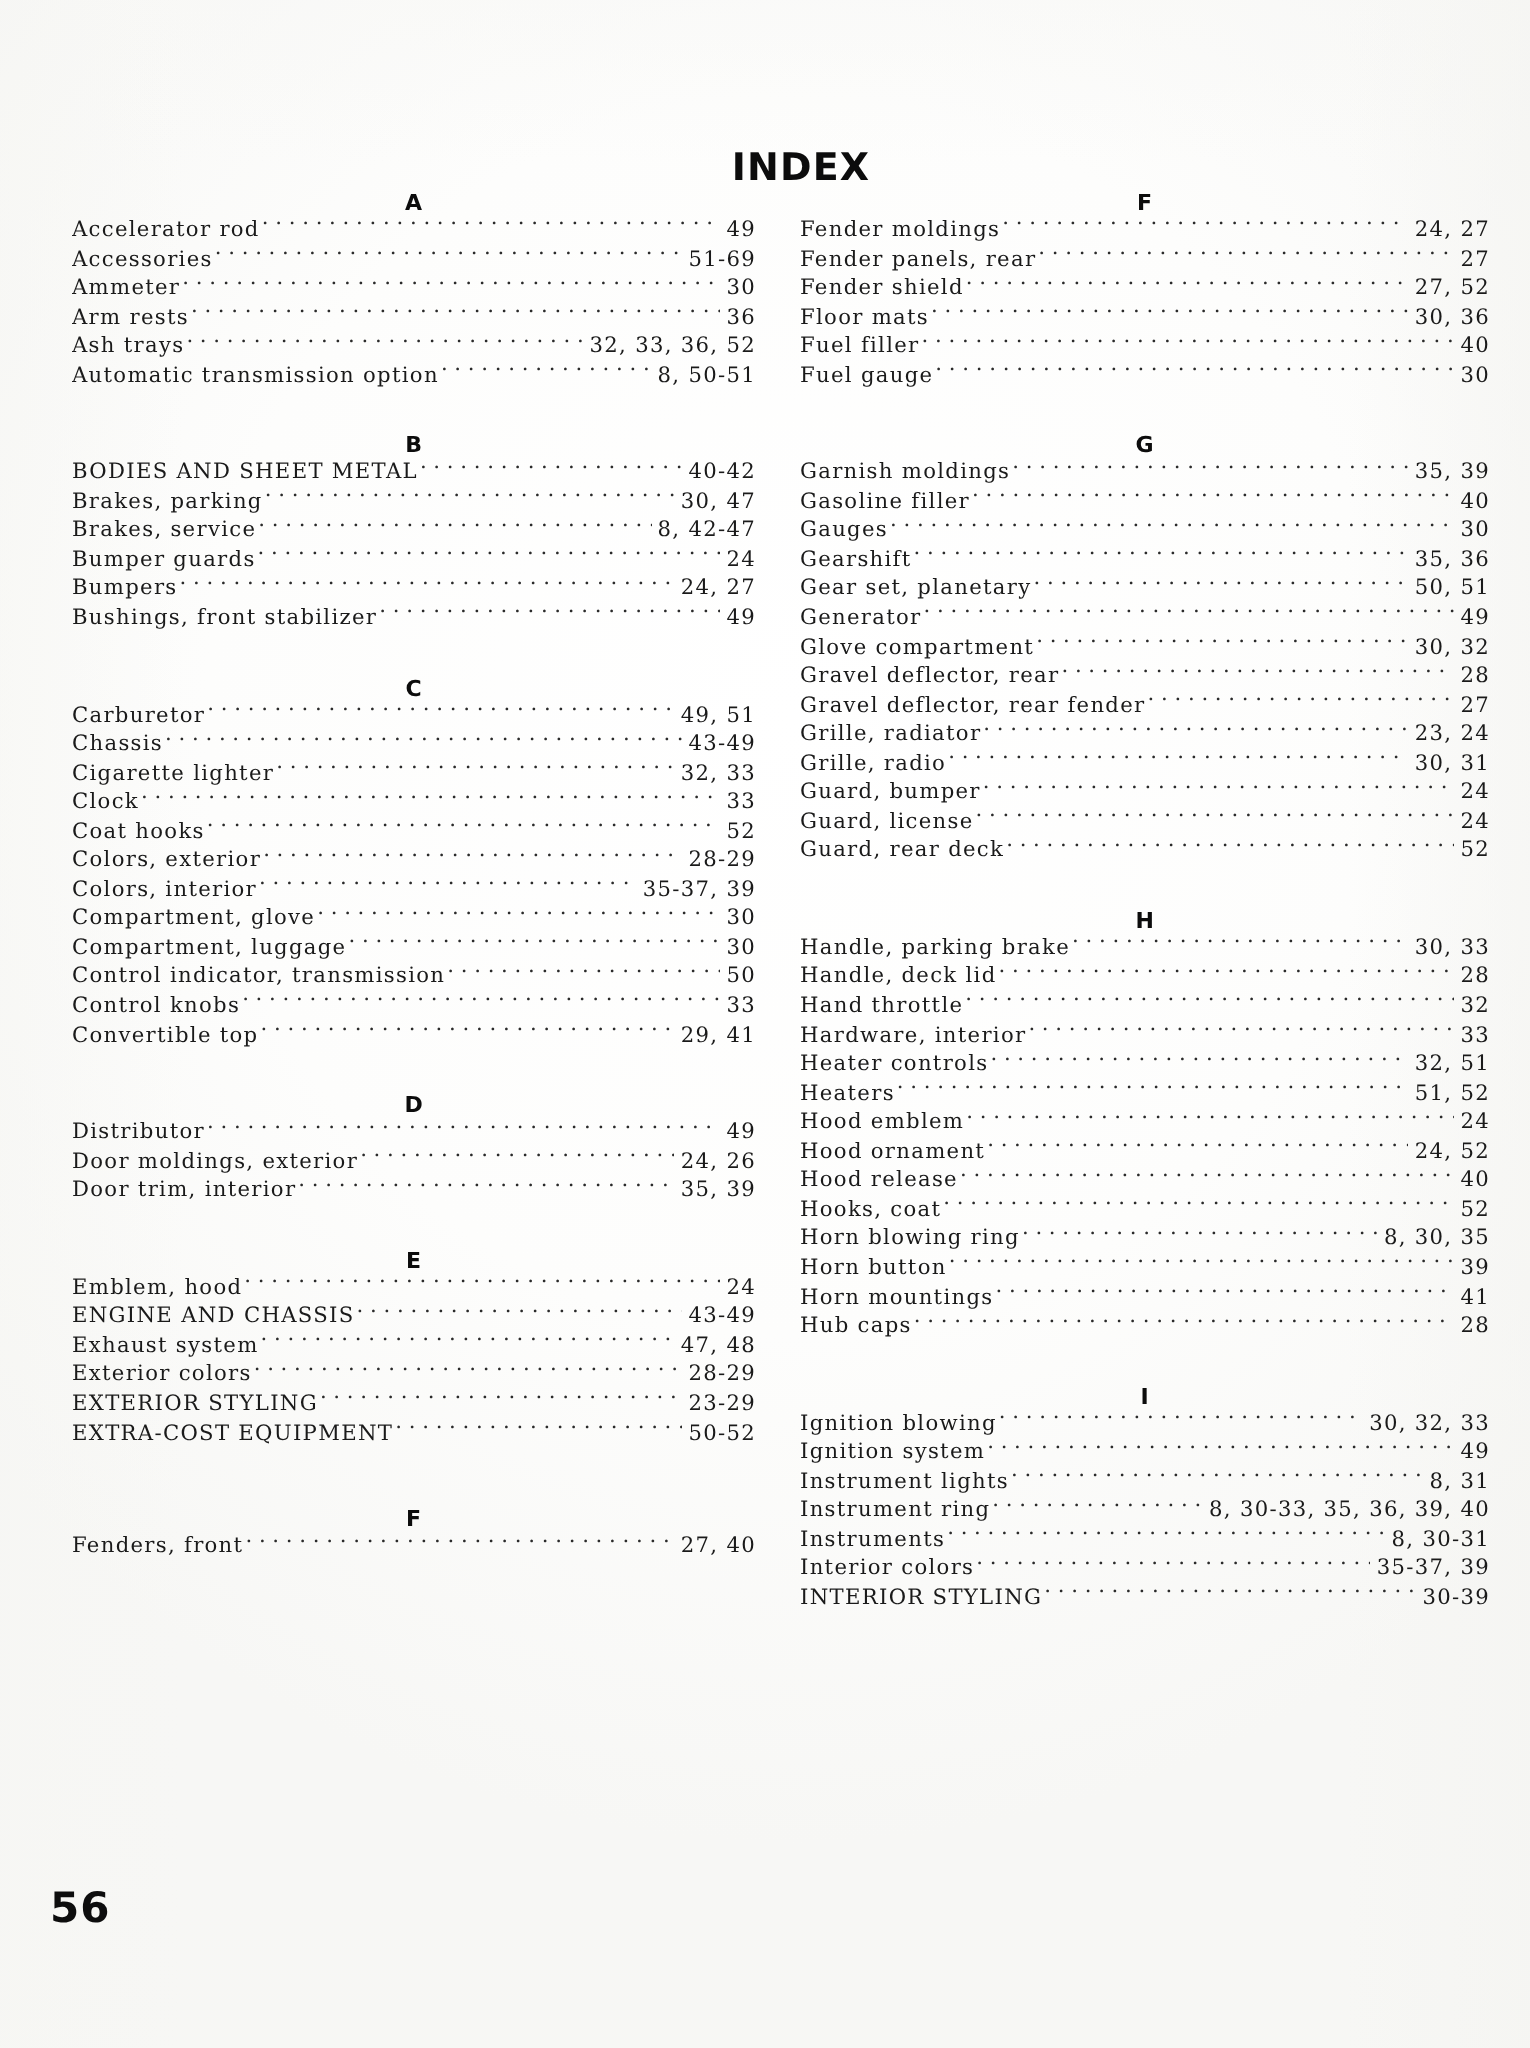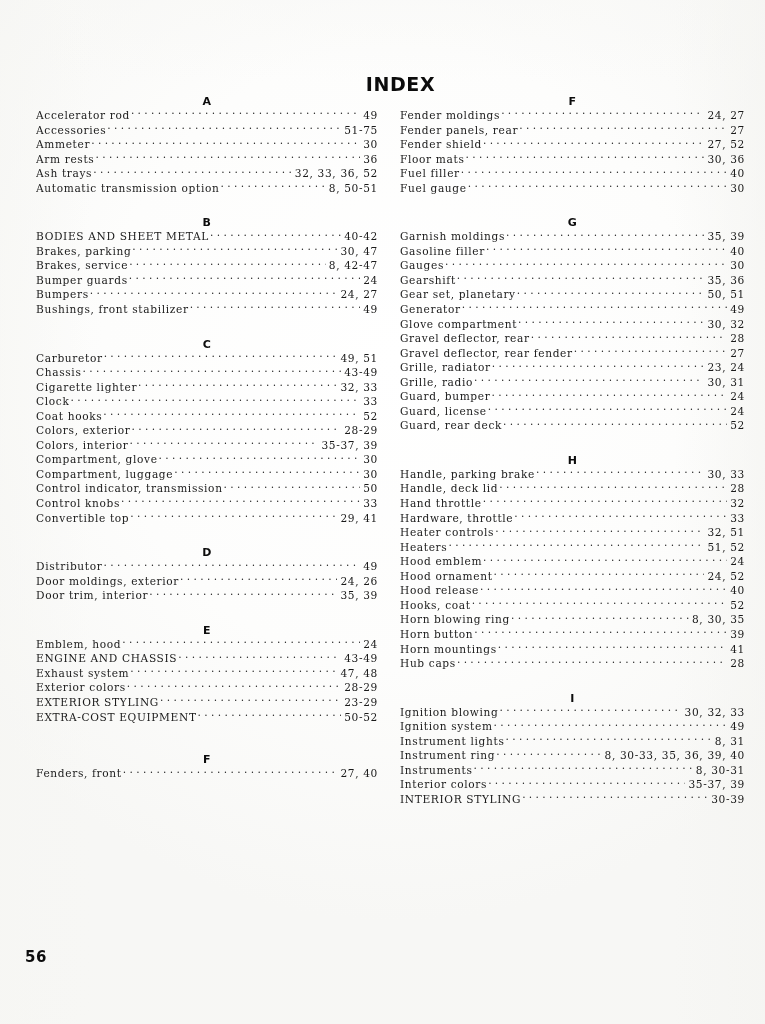--- a/index.html
+++ b/index.html
@@ -121,21 +121,21 @@
   }
   .gap-md { height: 22px; }
   .gap-lg { height: 30px; }
 
   .page-number {
     position: absolute;
     left: 25px;
     bottom: 58px;
     font-family: "DejaVu Sans", sans-serif;
     font-weight: 700;
-    font-size: 15px;
+    font-size: 21px;
     color: #0d0d0d;
     letter-spacing: 0.5px;
   }
 </style>
 </head>
 <body>
 
 <div class="paper"></div>
 
 <div class="page">
@@ -147,21 +147,21 @@
         <div class="letter-group">
           <div class="letter-head">A</div>
           <div class="entry">
             <span class="term">Accelerator rod</span>
             <span class="leader"></span>
             <span class="pages">49</span>
           </div>
           <div class="entry">
             <span class="term">Accessories</span>
             <span class="leader"></span>
-            <span class="pages">51-75</span>
+            <span class="pages">51-69</span>
           </div>
           <div class="entry">
             <span class="term">Ammeter</span>
             <span class="leader"></span>
             <span class="pages">30</span>
           </div>
           <div class="entry">
             <span class="term">Arm rests</span>
             <span class="leader"></span>
             <span class="pages">36</span>
@@ -458,21 +458,21 @@
             <span class="term">Handle, deck lid</span>
             <span class="leader"></span>
             <span class="pages">28</span>
           </div>
           <div class="entry">
             <span class="term">Hand throttle</span>
             <span class="leader"></span>
             <span class="pages">32</span>
           </div>
           <div class="entry">
-            <span class="term">Hardware, throttle</span>
+            <span class="term">Hardware, interior</span>
             <span class="leader"></span>
             <span class="pages">33</span>
           </div>
           <div class="entry">
             <span class="term">Heater controls</span>
             <span class="leader"></span>
             <span class="pages">32, 51</span>
           </div>
           <div class="entry">
             <span class="term">Heaters</span>

